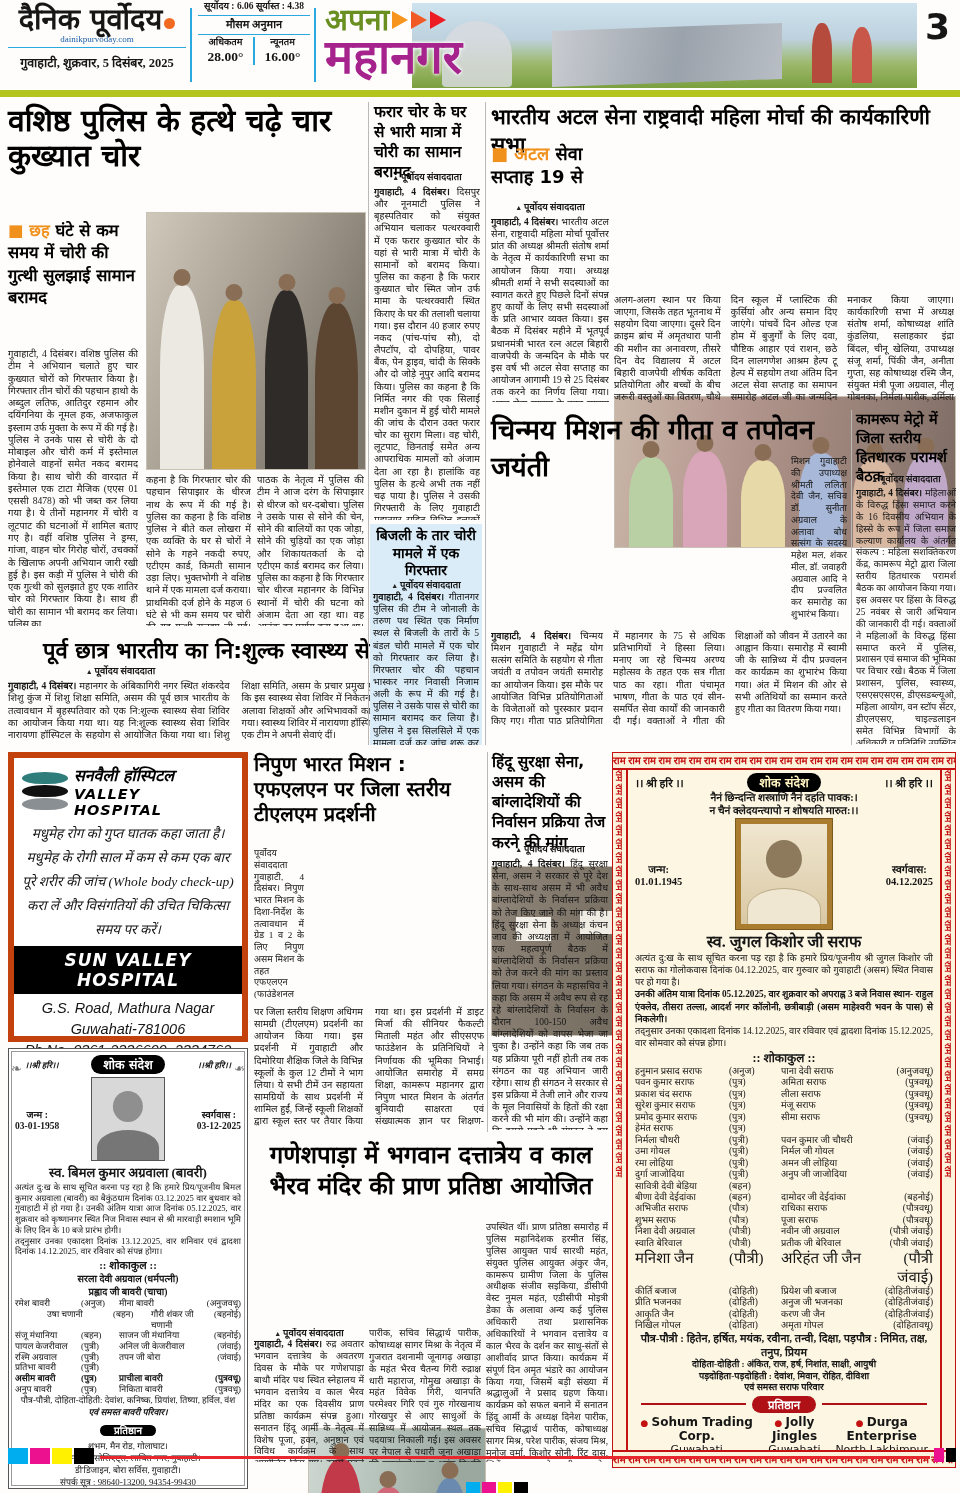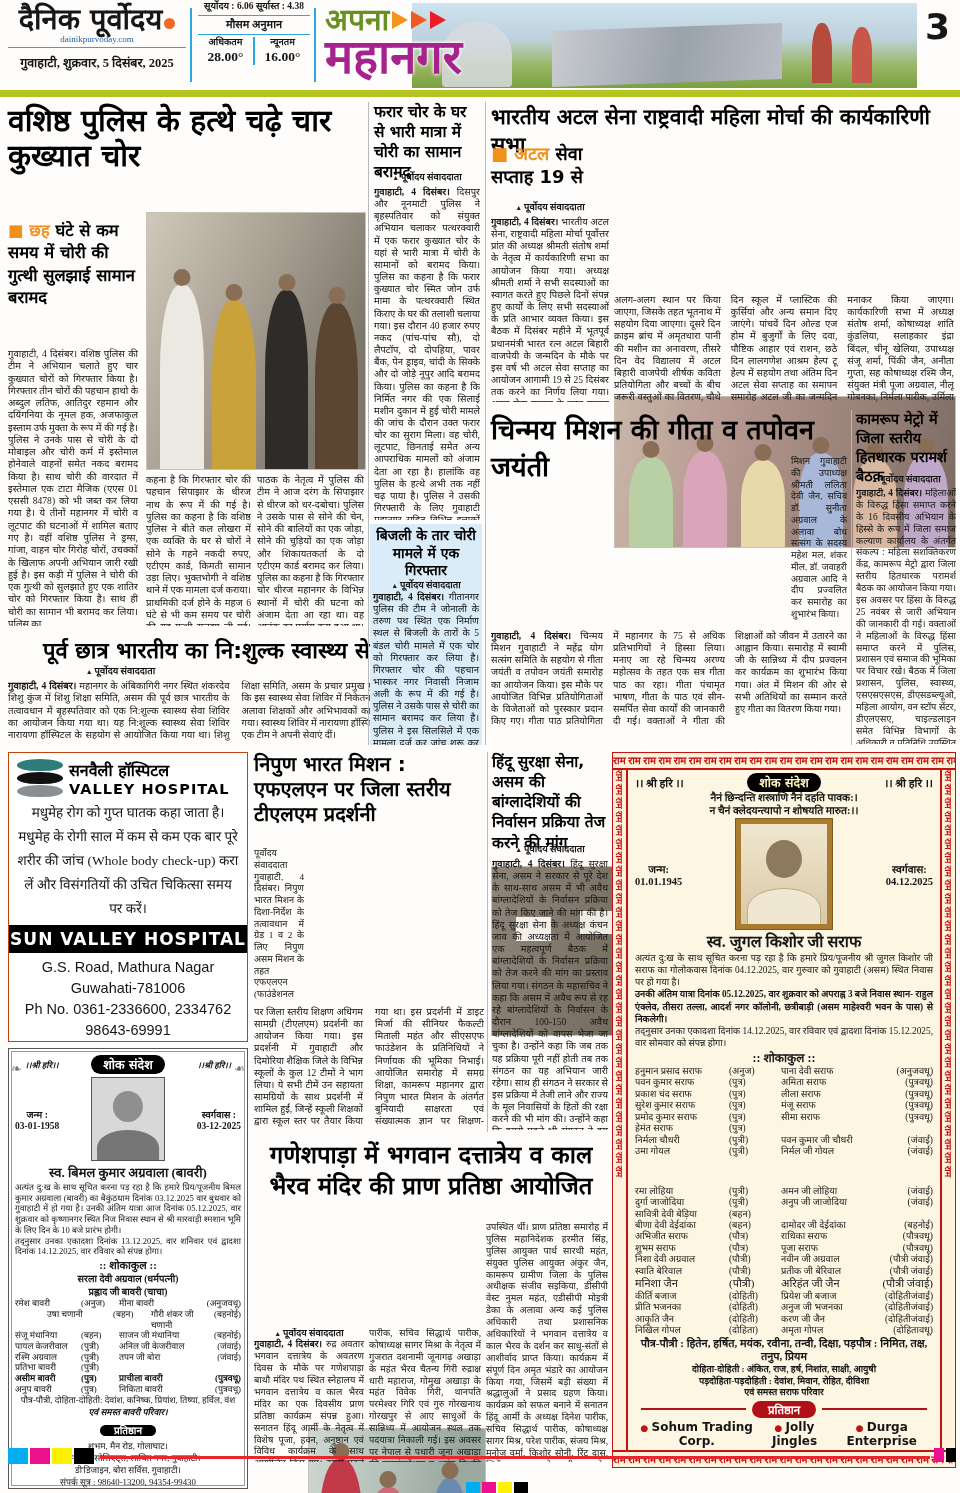--- a/index.html
+++ b/index.html
@@ -34,21 +34,21 @@
                width:17px;height:17px;border-radius:50%;background:#8a6d55;}
   .portrait{position:relative;overflow:hidden;}
   .portrait .ph-head{position:absolute;left:50%;top:16%;transform:translateX(-50%);width:42%;height:38%;border-radius:50%;}
   .portrait .ph-torso{position:absolute;left:50%;bottom:-6%;transform:translateX(-50%);width:86%;height:42%;border-radius:50% 50% 0 0;}
   
   .subsq::before{content:"■ ";color:#f0911e;}
   .lead-orange{color:#f0911e;}
   .cols2{column-count:2;column-gap:12px;}
   .cols3{column-count:3;column-gap:10px;}
   
-  .sv{border:1px solid #c2410c;background:#fff;}
+  .sv{border:6px solid #c2410c;background:#fff;font-style:italic;}
   .sv-bar{background:#000;color:#fff;text-align:center;font-weight:bold;font-size:17px;
           font-family:"DejaVu Sans","Liberation Sans",sans-serif;letter-spacing:1px;padding:4px 0;}
   .sv-body{font-size:13.5px;line-height:1.78;text-align:center;padding:4px 8px;}
   .sv-addr{font-size:14.5px;text-align:center;line-height:1.45;font-family:"Liberation Sans","DejaVu Sans",sans-serif;}
   .sun-mark{position:relative;width:46px;height:38px;}
   .sun-mark i{position:absolute;left:0;right:0;border-radius:50% 50% 45% 45%;}
   
   .ob-box{border:1px solid #555;box-shadow:inset 0 0 0 2px #fff,inset 0 0 0 3px #999;background:#fff;}
   .ob-head{display:flex;align-items:center;justify-content:space-between;padding:2px 10px 0 10px;}
   .ob-hari{font-size:8.5px;font-style:italic;font-weight:bold;}
@@ -396,21 +396,21 @@
               <span style="flex:0 0 64px;text-align:right;">(जंवाई)</span>
             </div>
 
             <div class="ob-row" style="font-size:9.4px;">
               <span style="flex:0 0 94px;">उमा गोयल</span>
               <span style="flex:0 0 52px;">(पुत्री)</span>
               <span style="flex:1;">निर्मल जी गोयल</span>
               <span style="flex:0 0 64px;text-align:right;">(जंवाई)</span>
             </div>
 
-            <div class="ob-row" style="font-size:9.4px;margin-top:28px;">
+            <div class="ob-row" style="font-size:9.4px;">
               <span style="flex:0 0 94px;">रमा लोहिया</span>
               <span style="flex:0 0 52px;">(पुत्री)</span>
               <span style="flex:1;">अमन जी लोहिया</span>
               <span style="flex:0 0 64px;text-align:right;">(जंवाई)</span>
             </div>
 
             <div class="ob-row" style="font-size:9.4px;">
               <span style="flex:0 0 94px;">दुर्गा जाजोदिया</span>
               <span style="flex:0 0 52px;">(पुत्री)</span>
               <span style="flex:1;">अनुप जी जाजोदिया</span>
@@ -452,21 +452,21 @@
               <span style="flex:0 0 64px;text-align:right;">(पौत्री जंवाई)</span>
             </div>
 
             <div class="ob-row" style="font-size:9.4px;">
               <span style="flex:0 0 94px;">स्वाति बेरिवाल</span>
               <span style="flex:0 0 52px;">(पौत्री)</span>
               <span style="flex:1;">प्रतीक जी बेरिवाल</span>
               <span style="flex:0 0 64px;text-align:right;">(पौत्री जंवाई)</span>
             </div>
 
-            <div class="ob-row" style="font-size:11px;">
+            <div class="ob-row" style="font-size:15px;">
               <span style="flex:0 0 94px;">मनिशा जैन</span>
               <span style="flex:0 0 52px;">(पौत्री)</span>
               <span style="flex:1;">अरिहंत जी जैन</span>
               <span style="flex:0 0 64px;text-align:right;">(पौत्री जंवाई)</span>
             </div>
 
             <div class="ob-row" style="font-size:9.4px;">
               <span style="flex:0 0 94px;">कीर्ति बजाज</span>
               <span style="flex:0 0 52px;">(दोहिती)</span>
               <span style="flex:1;">प्रियेश जी बजाज</span>

